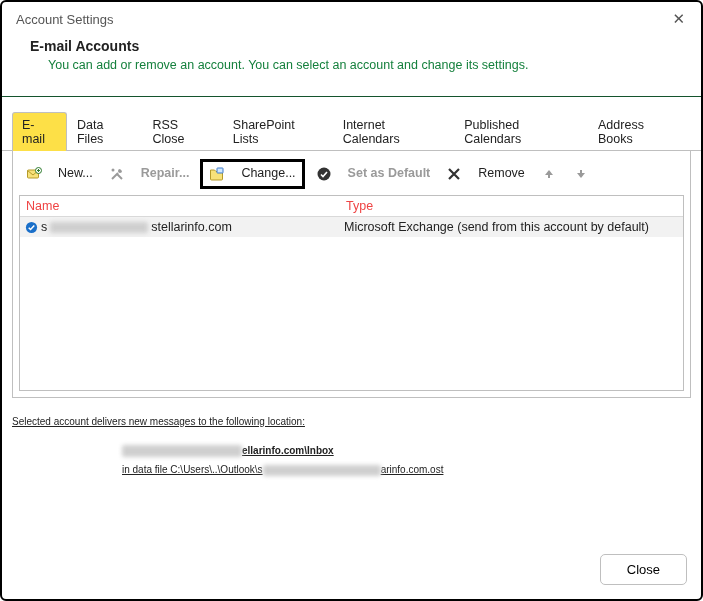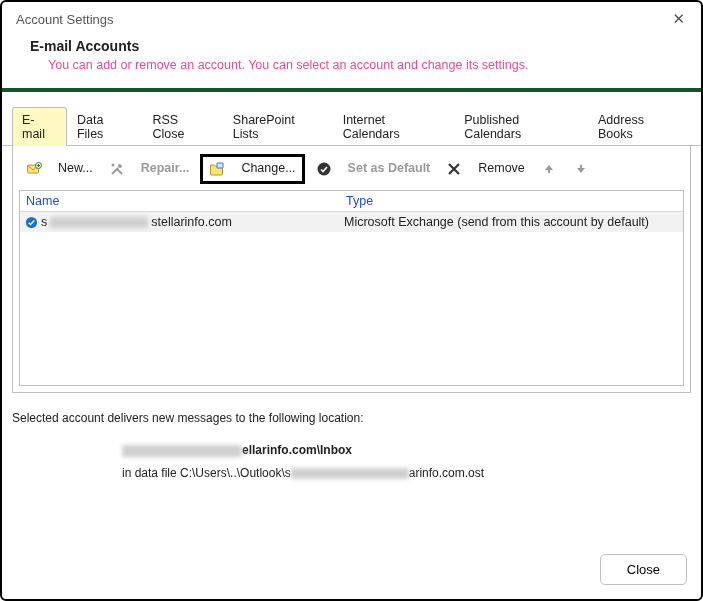--- a/index.html
+++ b/index.html
@@ -19,45 +19,45 @@
   .titlebar {
     display: flex;
     align-items: center;
     justify-content: space-between;
     padding: 8px 12px 6px 14px;
     color: #555;
     font-size: 13px;
   }
   .close-x { font-size: 15px; color: #555; cursor: pointer; padding: 0 4px; }
   .header {
-    padding: 4px 26px 16px 28px;
-    border-bottom: 4px solid #14532d;
+    padding: 4px 26px 24px 28px;
+    border-bottom: 1px solid #14532d;
   }
   .header-title { font-weight: 700; font-size: 14px; margin-bottom: 4px; }
-  .header-desc { padding-left: 18px; font-size: 12.5px; color: #ec4899; }
+  .header-desc { padding-left: 18px; font-size: 12.5px; color: #15803d; }
   .tabs {
     display: flex;
     padding: 14px 10px 0 10px;
     border-bottom: 1px solid #bfbfbf;
     gap: 0;
     font-size: 12.5px;
   }
   .tab {
     padding: 5px 9px 5px 9px;
     border: 1px solid transparent;
     border-bottom: none;
     color: #222;
     cursor: pointer;
     position: relative;
     top: 1px;
     border-radius: 3px 3px 0 0;
   }
   .tab.active {
     border-color: #bfbfbf;
-    background: #fef9c3;
+    background: #fde047;
   }
   .content-pane {
     margin: 0 10px;
     border-left: 1px solid #bfbfbf;
     border-right: 1px solid #bfbfbf;
     border-bottom: 1px solid #bfbfbf;
     padding: 8px 6px 6px 6px;
   }
   .toolbar {
     display: flex;
@@ -85,21 +85,21 @@
   .table-wrap {
     border: 1px solid #bfbfbf;
     height: 196px;
     overflow: hidden;
     background: #fff;
   }
   .thead {
     display: flex;
     border-bottom: 1px solid #d9d9d9;
     font-size: 12.5px;
-    color: #1d4ed8;
+    color: #ef4444;
     padding: 3px 6px;
   }
   .col-name { flex: 0 0 320px; }
   .col-type { flex: 1; }
   .trow {
     display: flex;
     align-items: center;
     padding: 3px 4px;
     background: #f2f2f2;
     font-size: 12.5px;
@@ -120,21 +120,22 @@
   .blur-bar {
     display: inline-block;
     height: 11px;
     background: #cfcfcf;
     border-radius: 2px;
     filter: blur(2px);
     vertical-align: middle;
   }
   .below {
     padding: 18px 8px 0 10px;
-    font-size: 12px;
+    font-size: 10px;
+    text-decoration: underline;
   }
   .below-line1 { margin-bottom: 14px; }
   .below-block { margin-left: 110px; line-height: 1.9; }
   .bold { font-weight: 700; }
   .btn-close {
     position: absolute;
     right: 14px;
     bottom: 14px;
     border: 1px solid #bfbfbf;
     border-radius: 5px;

